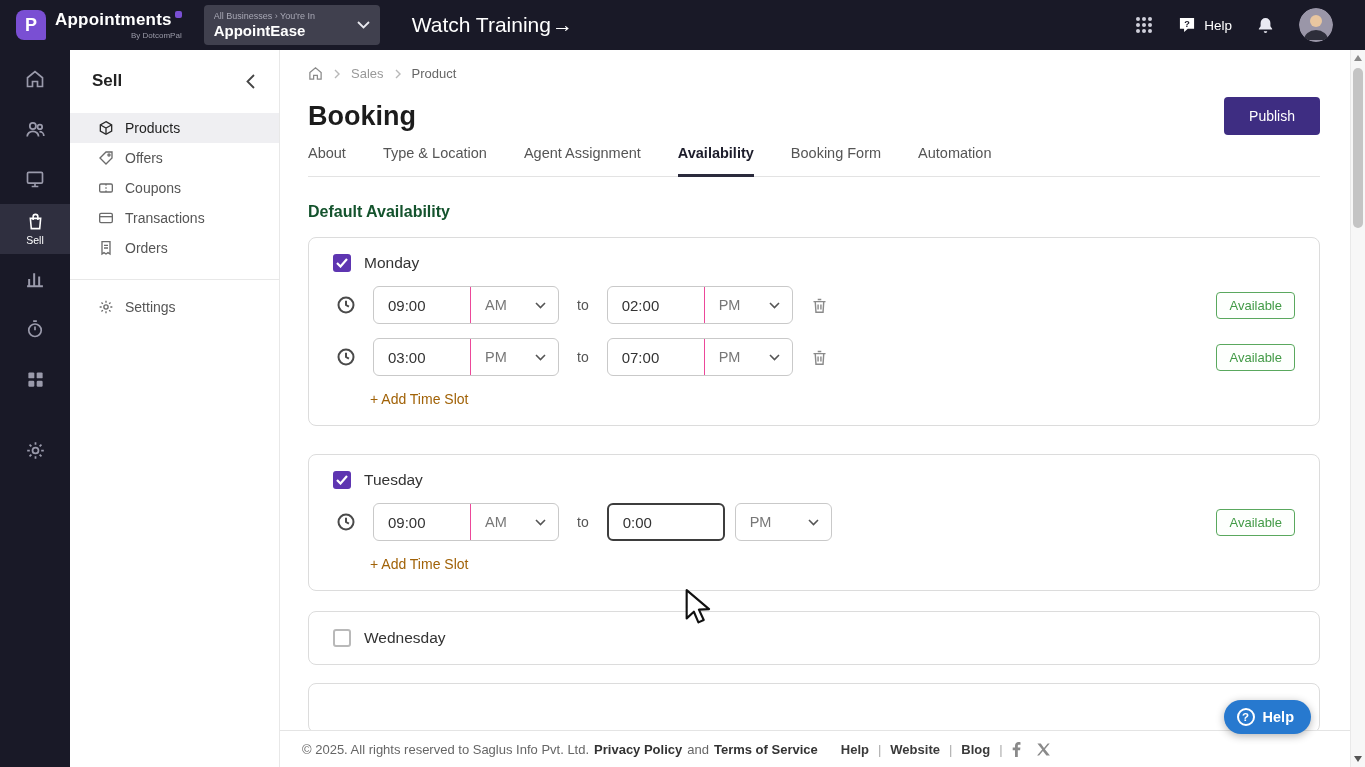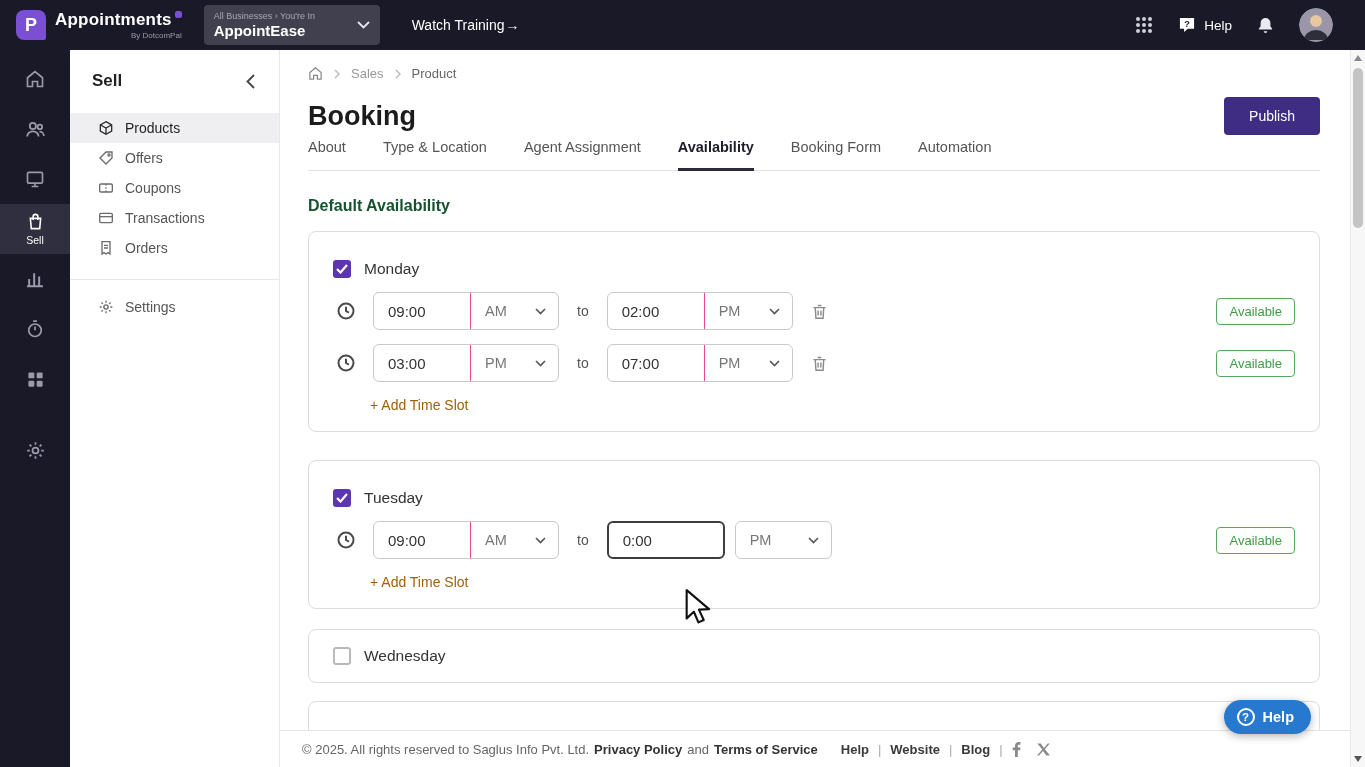--- a/index.html
+++ b/index.html
@@ -14,21 +14,21 @@
   .logo-text { display:flex; flex-direction:column; }
   .logo-name-row { display:flex; align-items:flex-start; gap:3px; }
   .logo-name { color:#fff; font-size:17px; font-weight:700; letter-spacing:.2px; }
   .logo-sup { width:7px; height:7px; background:#7a4fd3; border-radius:2px; margin-top:1px; }
   .logo-byline { color:#9a9aa8; font-size:8px; text-align:right; margin-top:1px; }
   .biz { margin-left:22px; width:176px; height:40px; background:#40404e; border-radius:4px; display:flex; align-items:center; padding:0 10px; cursor:pointer; }
   .biz-lines { flex:1; overflow:hidden; }
   .biz-context { font-size:9px; color:#a8a8b5; white-space:nowrap; }
   .biz-name { font-size:15px; color:#fff; font-weight:600; margin-top:1px; }
   .biz-chev { color:#e8e8ee; margin-left:6px; }
-  .watch-training { margin-left:32px; color:#fff; font-size:14px; font-weight:500; display:flex; gap:1px; cursor:pointer; }
+  .watch-training { margin-left:32px; color:#fff; font-size:21px; font-weight:500; display:flex; gap:1px; cursor:pointer; }
   .top-right { margin-left:auto; display:flex; align-items:center; gap:24px; margin-right:32px; }
   .top-help { display:flex; align-items:center; gap:7px; color:#fff; font-size:13.5px; cursor:pointer; }
   .avatar { width:34px; height:34px; border-radius:50%; overflow:hidden; cursor:pointer; }
 
   
   .iconbar { position:absolute; top:50px; left:0; width:70px; bottom:0; background:#191927; display:flex; flex-direction:column; align-items:stretch; padding-top:4px; z-index:15; }
   .nav-ic { height:50px; display:flex; align-items:center; justify-content:center; color:#9a9aab; cursor:pointer; }
   .nav-ic.active { background:#2f2f3f; color:#fff; flex-direction:column; gap:3px; height:50px; }
   .nav-lbl { font-size:10.5px; color:#fff; }
   .nav-gear { margin-top:21px; }
@@ -47,26 +47,26 @@
 
   
   .main { position:absolute; top:50px; left:280px; right:15px; bottom:0; background:#fff; overflow:hidden; padding:16px 30px 0 28px; }
   .breadcrumb { display:flex; align-items:center; gap:11px; font-size:13px; color:#999; }
   .crumb { cursor:pointer; }
   .crumb-current { color:#666; }
   .bc-home { color:#8a8a8a; cursor:pointer; }
   .title-row { display:flex; align-items:center; justify-content:space-between; margin-top:16px; }
   .page-title { font-size:27px; font-weight:700; color:#1c1c1c; }
   .publish-btn { background:#3e2d82; color:#fff; border:none; border-radius:4px; padding:11px 25px; font-size:14px; font-weight:500; cursor:pointer; font-family:inherit; }
-  .tabs { display:flex; gap:37px; margin-top:4px; border-bottom:1px solid #e3e3e3; }
+  .tabs { display:flex; gap:37px; margin-top:10px; border-bottom:1px solid #e3e3e3; }
   .tab { padding-bottom:13px; font-size:14.5px; color:#555; cursor:pointer; }
   .tab.active { color:#1d1d2b; font-weight:600; border-bottom:3px solid #2a2a3c; margin-bottom:-1px; }
   .section-title { margin-top:26px; font-size:16px; font-weight:700; color:#14532d; }
 
-  .day-card { border:1px solid #dcdcdc; border-radius:8px; margin-top:16px; padding:28px 24px 18px; background:#fff; }
+  .day-card { border:1px solid #dcdcdc; border-radius:8px; margin-top:16px; padding:16px 24px 18px; background:#fff; }
   .day-card + .day-card { margin-top:28px; }
   .day-card.slim { padding:17px 24px; margin-top:20px; }
   .day-head { display:flex; align-items:center; gap:13px; }
   .checkbox { width:18px; height:18px; border-radius:3px; display:flex; align-items:center; justify-content:center; cursor:pointer; flex:0 0 auto; }
   .checkbox.checked { background:#5e35b1; }
   .checkbox.unchecked { background:#fff; border:2px solid #b9b9b9; }
   .day-name { font-size:15.5px; font-weight:500; color:#333; }
 
   .slot-row { display:flex; align-items:center; margin-top:14px; padding-left:3px; }
   .clock { color:#4a4a4a; margin-right:17px; display:flex; }

